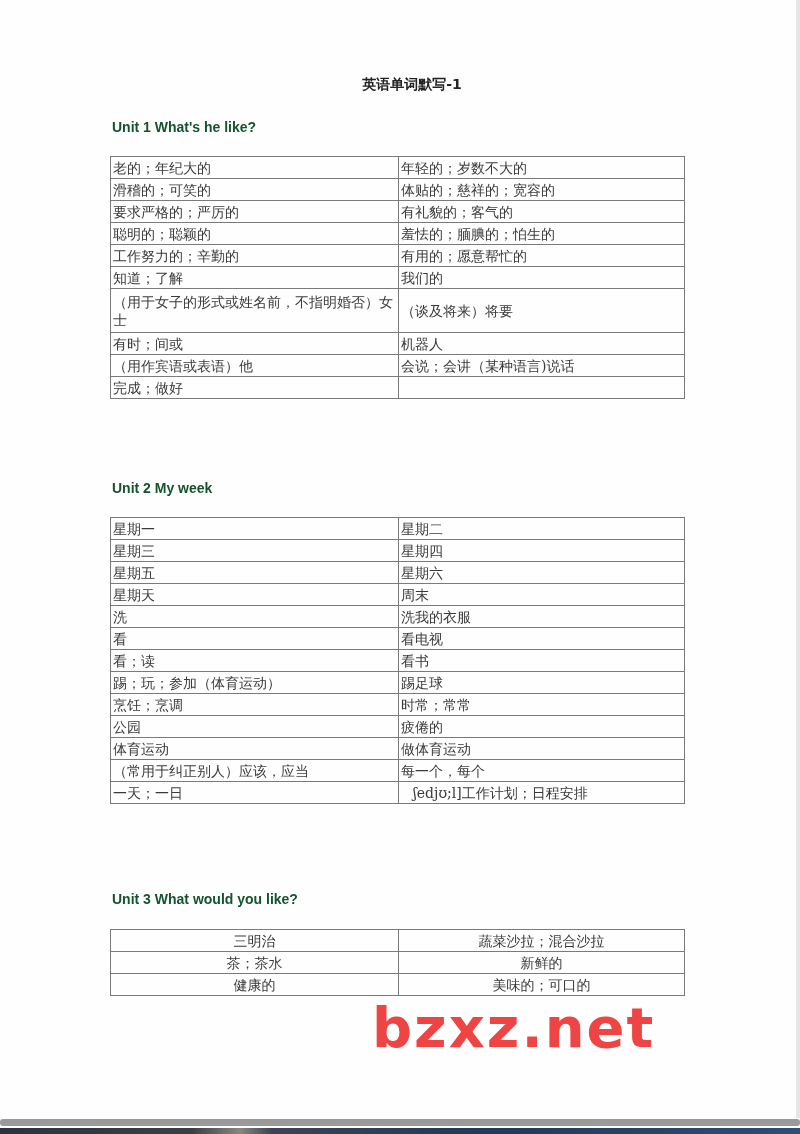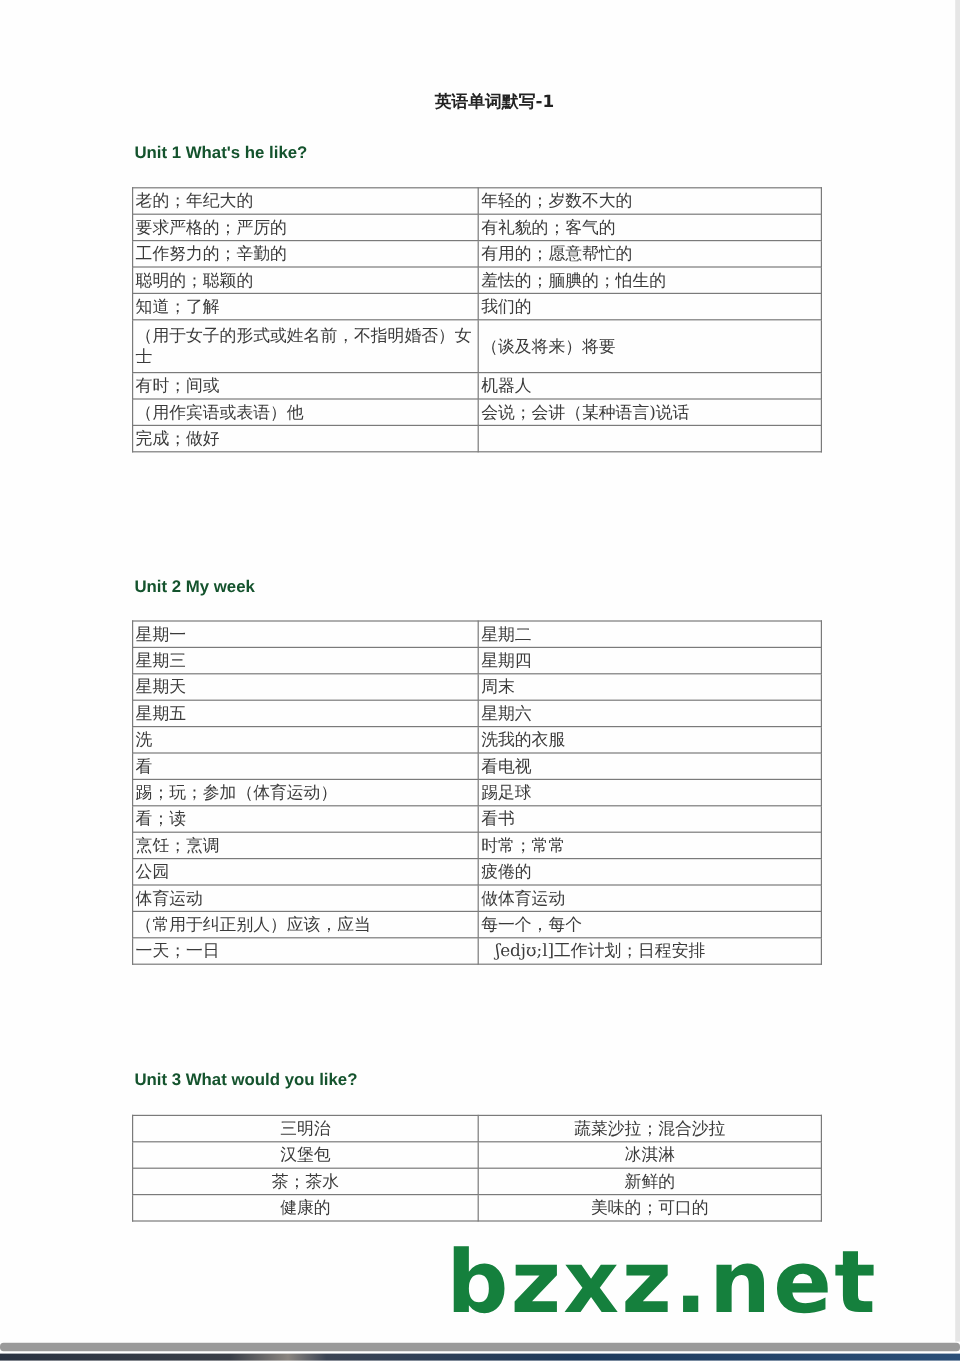--- a/index.html
+++ b/index.html
@@ -26,23 +26,23 @@
   table.vocab td {
     border:1.5px solid #7a7a7a;
     height:21px; padding:0 2px;
     font-size:14px; line-height:18px; color:#3a3a3a;
     vertical-align:middle; white-space:normal;
     font-family:"DejaVu Serif", serif;
   }
   table.vocab td.c1 { width:283px; }
   table.vocab tr.tall td { height:43px; }
   .watermark {
-    position:absolute; left:372px; top:1030px;
-    font-family:"DejaVu Sans", sans-serif; font-weight:bold; font-size:72px;
-    color:#15803d; letter-spacing:2px; line-height:76px;
+    position:absolute; left:372px; top:990px;
+    font-family:"DejaVu Sans", sans-serif; font-weight:bold; font-size:56px;
+    color:#ef4444; letter-spacing:2px; line-height:76px;
     pointer-events:none;
   }
   .hscroll {
     position:absolute; left:0; top:1119px; width:800px; height:7px;
     background:#9a9a9a; border-radius:3px;
   }
   .taskbar-strip {
     position:absolute; left:0; top:1128px; width:800px; height:6px;
     background:linear-gradient(90deg,#2a3342 0%,#3a3f48 24%,#8a8580 30%,#3b4454 34%,#1e3a5c 60%,#2b4f78 100%);
   }
@@ -55,30 +55,34 @@
   <div class="doc-title">英语单词默写-1</div>
 
   <div class="unit-heading" style="top:119px;">Unit 1 What's he like?</div>
   <table class="vocab" style="top:156px;border-radius:19px;">
     <tbody>
         <tr>
           <td class="c1">老的；年纪大的</td>
           <td>年轻的；岁数不大的</td>
         </tr>
     <tr>
+          <td class="c1">滑稽的；可笑的</td>
+          <td>体贴的；慈祥的；宽容的</td>
+        </tr>
+    <tr>
           <td class="c1">要求严格的；严厉的</td>
           <td>有礼貌的；客气的</td>
         </tr>
     <tr>
+          <td class="c1">聪明的；聪颖的</td>
+          <td>羞怯的；腼腆的；怕生的</td>
+        </tr>
+    <tr>
           <td class="c1">工作努力的；辛勤的</td>
           <td>有用的；愿意帮忙的</td>
-        </tr>
-    <tr>
-          <td class="c1">聪明的；聪颖的</td>
-          <td>羞怯的；腼腆的；怕生的</td>
         </tr>
     <tr>
           <td class="c1">知道；了解</td>
           <td>我们的</td>
         </tr>
     <tr class="tall">
           <td class="c1">（用于女子的形式或姓名前，不指明婚否）女士</td>
           <td>（谈及将来）将要</td>
         </tr>
     <tr>
@@ -101,42 +105,42 @@
     <tbody>
         <tr>
           <td class="c1">星期一</td>
           <td>星期二</td>
         </tr>
     <tr>
           <td class="c1">星期三</td>
           <td>星期四</td>
         </tr>
     <tr>
+          <td class="c1">星期五</td>
+          <td>星期六</td>
+        </tr>
+    <tr>
           <td class="c1">星期天</td>
           <td>周末</td>
-        </tr>
-    <tr>
-          <td class="c1">星期五</td>
-          <td>星期六</td>
         </tr>
     <tr>
           <td class="c1">洗</td>
           <td>洗我的衣服</td>
         </tr>
     <tr>
           <td class="c1">看</td>
           <td>看电视</td>
         </tr>
     <tr>
+          <td class="c1">看；读</td>
+          <td>看书</td>
+        </tr>
+    <tr>
           <td class="c1">踢；玩；参加（体育运动）</td>
           <td>踢足球</td>
-        </tr>
-    <tr>
-          <td class="c1">看；读</td>
-          <td>看书</td>
         </tr>
     <tr>
           <td class="c1">烹饪；烹调</td>
           <td>时常；常常</td>
         </tr>
     <tr>
           <td class="c1">公园</td>
           <td>疲倦的</td>
         </tr>
     <tr>
@@ -155,24 +159,20 @@
     </table>
 
   <div class="unit-heading" style="top:891px;">Unit 3 What would you like?</div>
   <table class="vocab" style="top:929px;text-align:center;">
     <tbody>
         <tr>
           <td class="c1">三明治</td>
           <td>蔬菜沙拉；混合沙拉</td>
         </tr>
     <tr>
-          <td class="c1">汉堡包</td>
-          <td>冰淇淋</td>
-        </tr>
-    <tr>
           <td class="c1">茶；茶水</td>
           <td>新鲜的</td>
         </tr>
     <tr>
           <td class="c1">健康的</td>
           <td>美味的；可口的</td>
         </tr>
   </tbody>
     </table>
 

